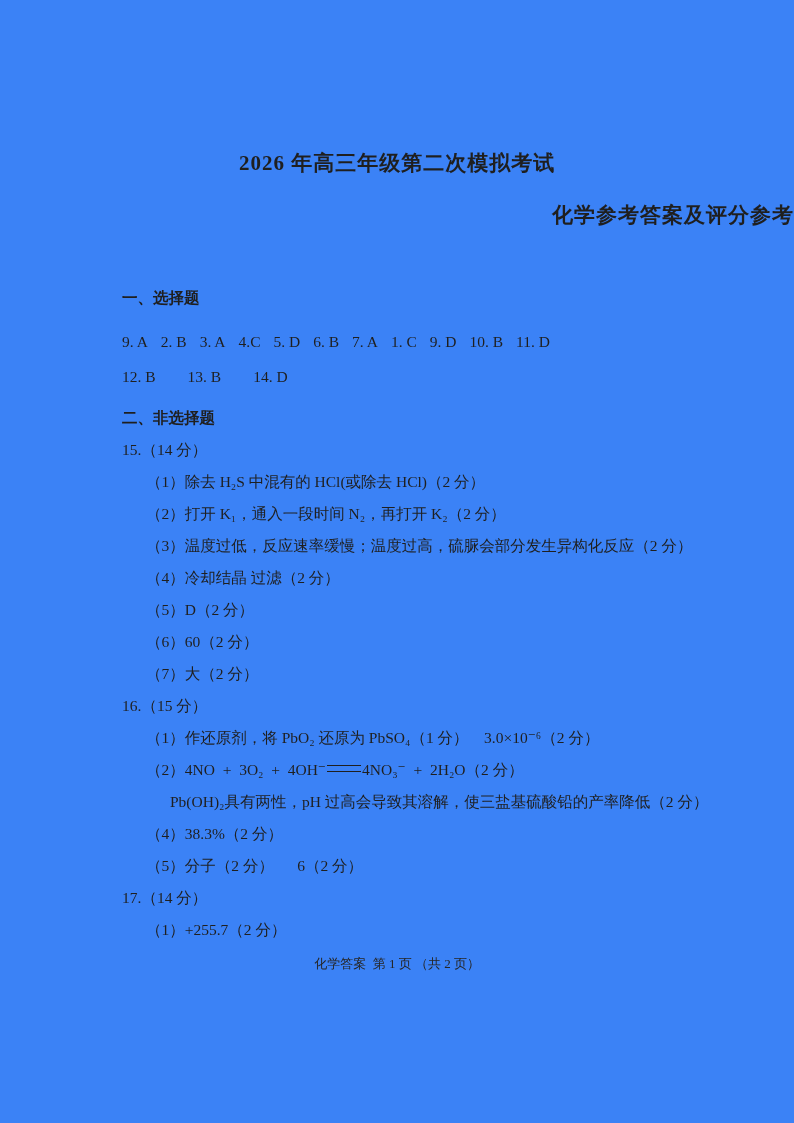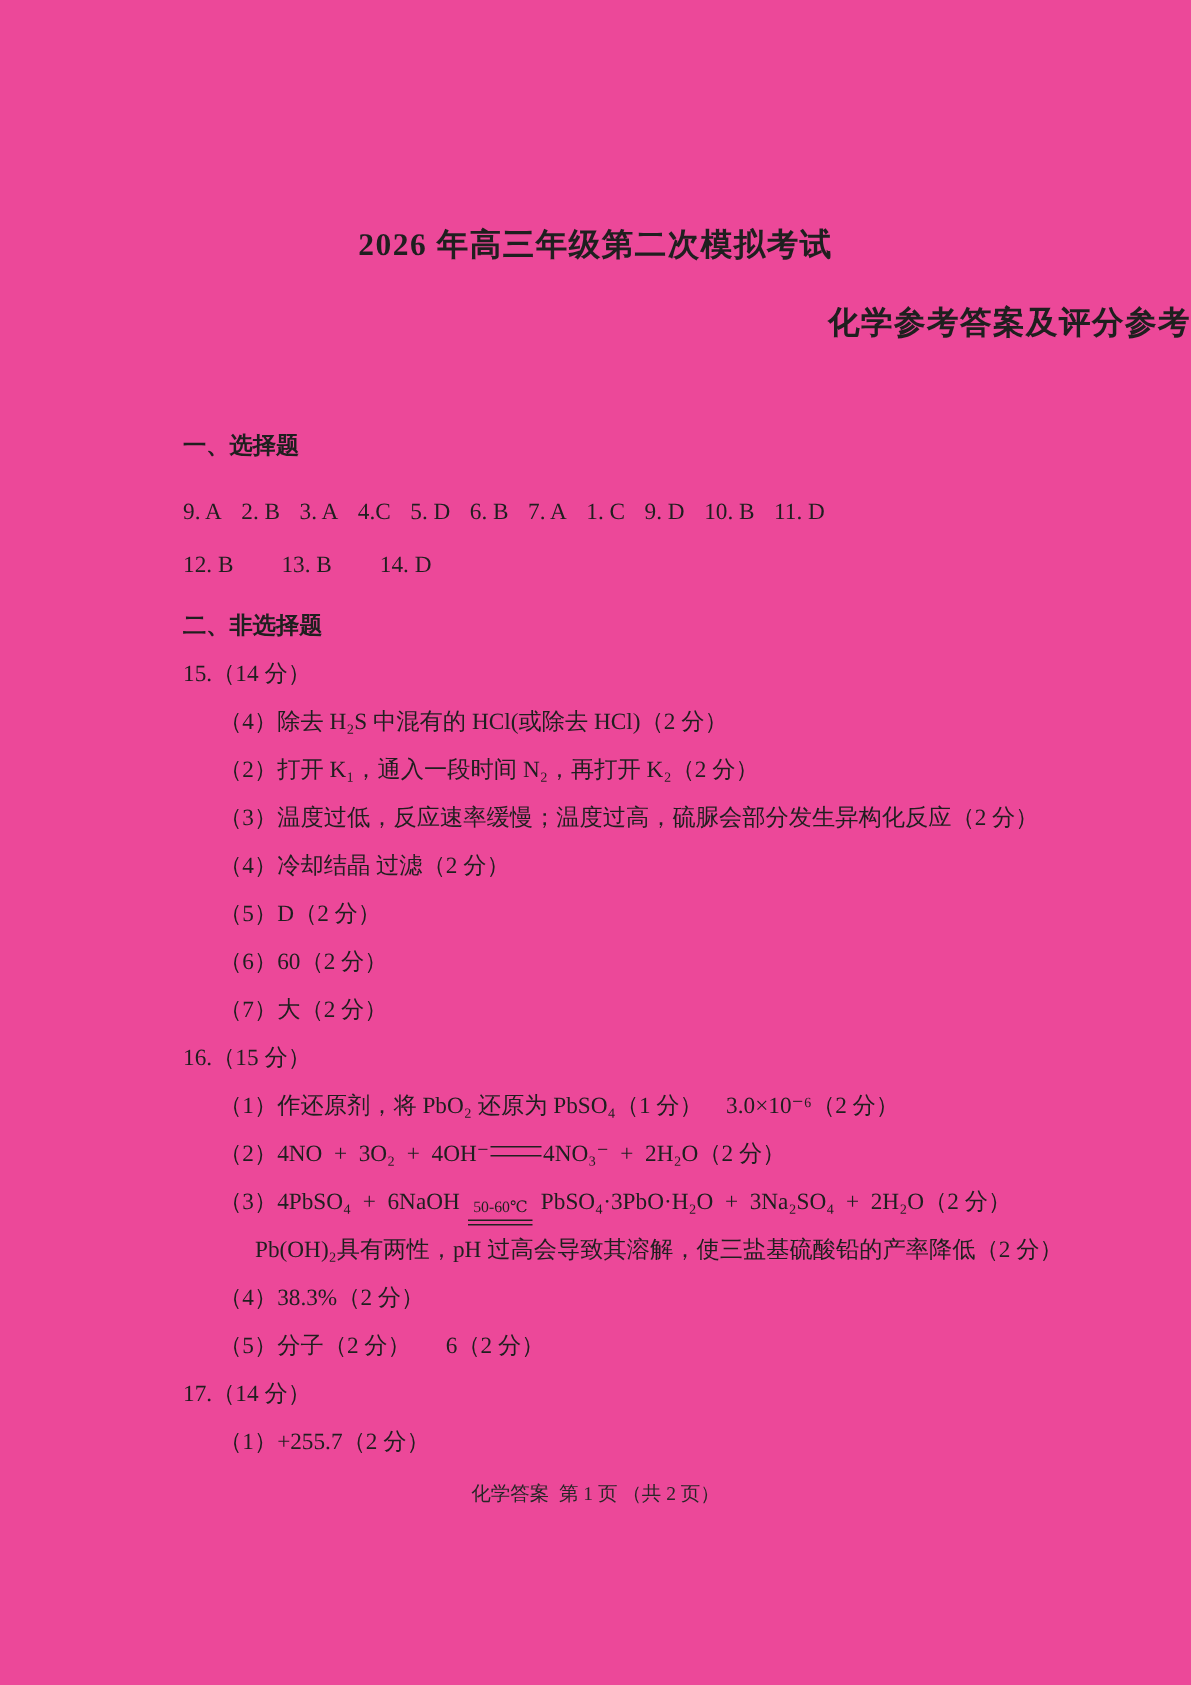--- a/index.html
+++ b/index.html
@@ -1,21 +1,21 @@
 <!DOCTYPE html>
 <html><head>
 <meta charset="utf-8">
 <style>
   html, body { margin: 0; padding: 0; background: #ffffff; }
   .page {
     position: relative;
     width: 794px;
     height: 1123px;
     margin: 0 auto;
-    background: #ec4899;
+    background: #3b82f6;
     box-sizing: border-box;
     padding: 148px 50px 0 122px;
     font-family: "Liberation Serif", "DejaVu Serif", serif;
     color: #1f1f1f;
     overflow: hidden;
   }
   .centered {
     margin-left: -122px;
     margin-right: -50px;
     text-align: center;
@@ -125,34 +125,33 @@
   <div class="answer-row answer-row-2">
     <span class="answer-item">12. B</span>
     <span class="answer-item">13. B</span>
     <span class="answer-item">14. D</span>
   </div>
 
   <div class="sec-heading sec2-heading">二、非选择题</div>
 
   <div>
     <div class="line q-header">15.（14 分）</div>
-    <div class="line sub-item">（4）除去 H₂S 中混有的 HCl(或除去 HCl)（2 分）</div>
+    <div class="line sub-item">（1）除去 H₂S 中混有的 HCl(或除去 HCl)（2 分）</div>
     <div class="line sub-item">（2）打开 K₁，通入一段时间 N₂，再打开 K₂（2 分）</div>
     <div class="line sub-item">（3）温度过低，反应速率缓慢；温度过高，硫脲会部分发生异构化反应（2 分）</div>
     <div class="line sub-item">（4）冷却结晶 过滤（2 分）</div>
     <div class="line sub-item">（5）D（2 分）</div>
     <div class="line sub-item">（6）60（2 分）</div>
     <div class="line sub-item">（7）大（2 分）</div>
   </div>
 
   <div>
     <div class="line q-header">16.（15 分）</div>
     <div class="line sub-item">（1）作还原剂，将 PbO₂ 还原为 PbSO₄（1 分）    3.0×10⁻⁶（2 分）</div>
     <div class="line sub-item"><span>（2）4NO  +  3O₂  +  4OH⁻</span><span class="dbl-line"></span><span>4NO₃⁻  +  2H₂O（2 分）</span></div>
-    <div class="line sub-item"><span>（3）4PbSO₄  +  6NaOH </span><span class="eq-cond"><span class="cond-text">50-60℃</span><span class="cond-line"></span></span><span> PbSO₄·3PbO·H₂O  +  3Na₂SO₄  +  2H₂O（2 分）</span></div>
     <div class="line note-line">Pb(OH)₂具有两性，pH 过高会导致其溶解，使三盐基硫酸铅的产率降低（2 分）</div>
     <div class="line sub-item">（4）38.3%（2 分）</div>
     <div class="line sub-item">（5）分子（2 分）      6（2 分）</div>
   </div>
 
   <div>
     <div class="line q-header">17.（14 分）</div>
     <div class="line sub-item">（1）+255.7（2 分）</div>
   </div>
 

